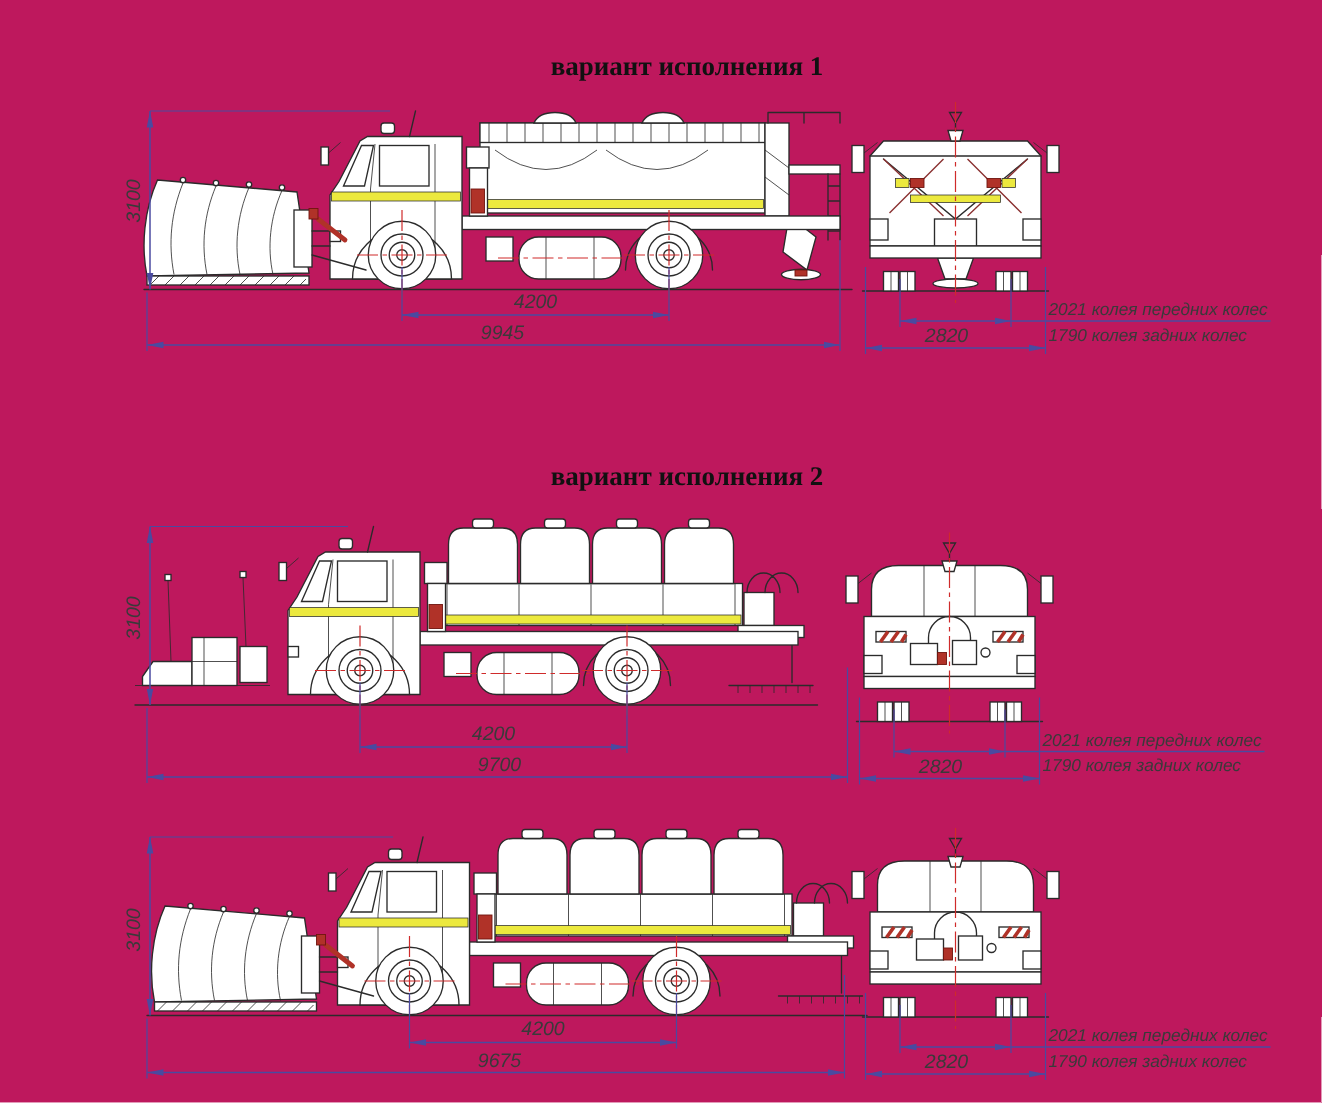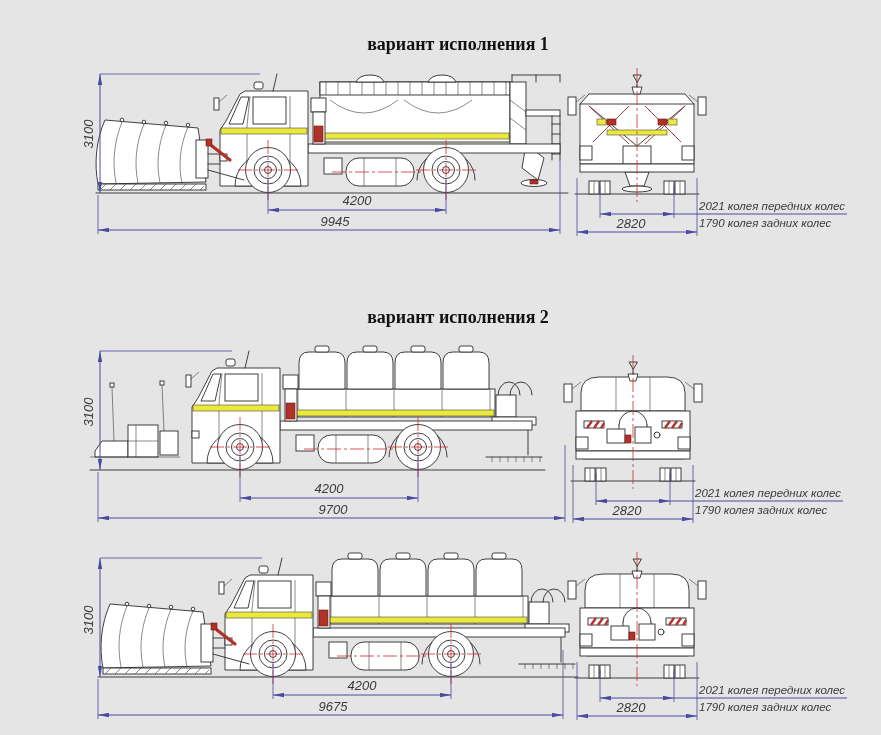--- a/index.html
+++ b/index.html
@@ -1,16 +1,16 @@
 <!DOCTYPE html>
 <html style="--dim: #4a4aa0; --center: #cf2b2b; --yellow: #ece93e; --red_part: #b03228; --maroon: #8a3030; --line: #2b2b2b;"><head>
 <meta charset="utf-8">
 <style>
   html,body{margin:0;padding:0;background:#fff;}
-  .canvas{position:relative;width:881px;height:735px;background:#e5e5e5;overflow:hidden;
+  .canvas{position:relative;width:881px;height:735px;background:#be185d;overflow:hidden;
           font-family:"Liberation Sans",sans-serif;}
   svg text{user-select:none;}
   .title{font:bold 18px "Liberation Serif",serif;fill:#111;}
   .ln  {stroke:var(--line);stroke-width:.9;fill:none;stroke-linecap:round;}
   .lnf {stroke:var(--line);stroke-width:.9;fill:#fff;}
   .thin{stroke:var(--line);stroke-width:.55;fill:none;}
   .yellow{fill:var(--yellow);stroke:var(--line);stroke-width:.5;}
   .redpart{fill:var(--red_part);stroke:#70150f;stroke-width:.6;}
   .redln{stroke:var(--red_part);stroke-width:2.4;}
   .hyd{stroke:var(--red_part);stroke-width:3.2;stroke-linecap:round;}

